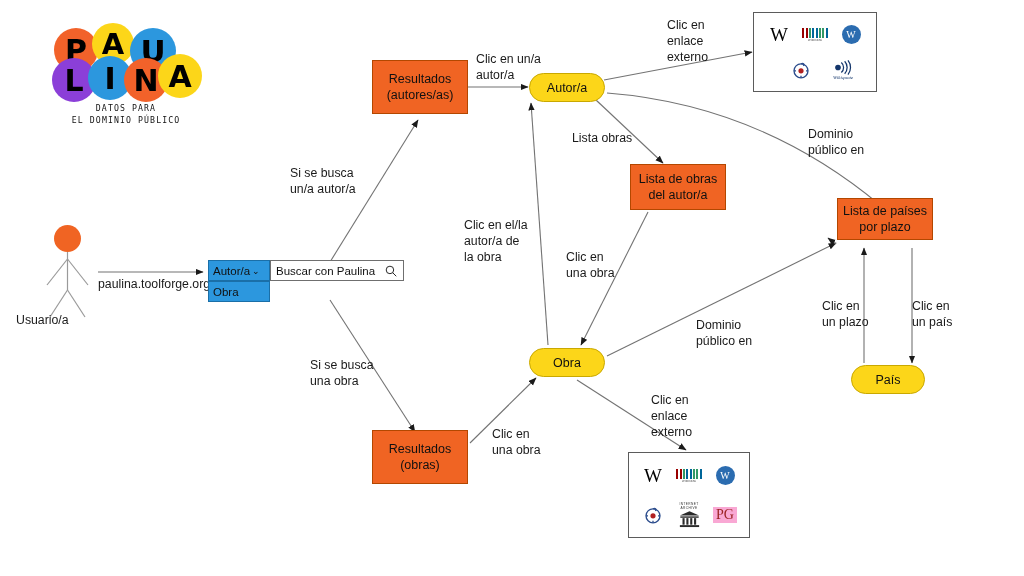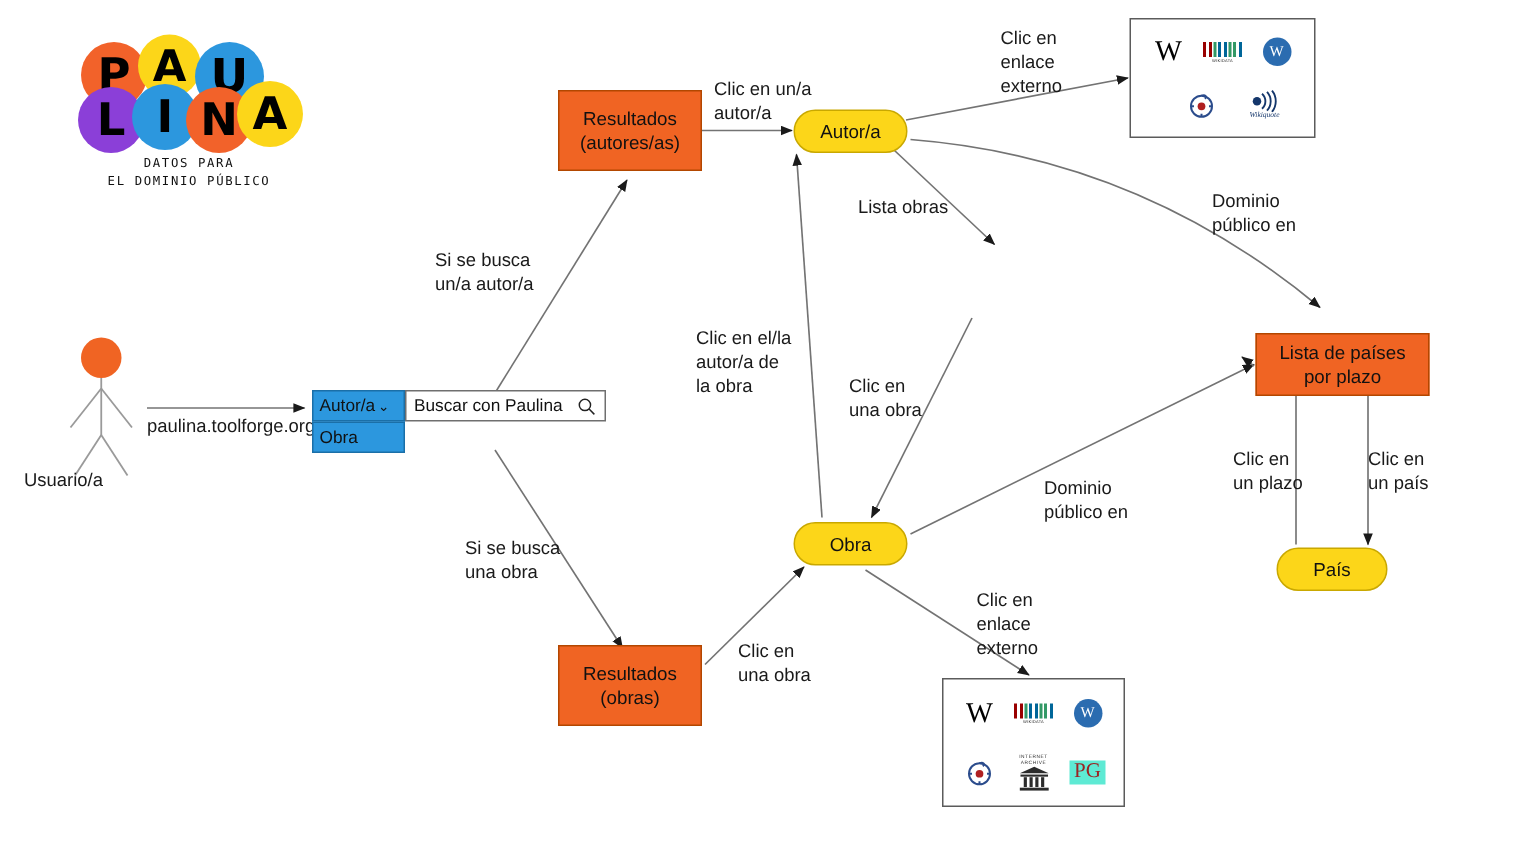--- a/index.html
+++ b/index.html
@@ -71,21 +71,21 @@
   .wd-bars .rowb{display:flex;gap:1.3px;height:10px;}
   .wd-bars .rowb i{display:block;width:2px;height:10px;}
   .wd-cap{font-size:2.6px;letter-spacing:.2px;color:#333;margin-top:1px;
           font-family:"DejaVu Sans", sans-serif;}
   .globe{width:19px;height:19px;border-radius:50%;background:#2b6cb0;position:relative;
          display:flex;align-items:center;justify-content:center;color:#fff;font-size:10px;
          font-family:"Liberation Serif", serif;}
   .wikisource{width:20px;height:20px;position:relative;}
   .ia-wrap{display:flex;flex-direction:column;align-items:center;}
   .ia-cap{font-size:3.2px;letter-spacing:.4px;color:#333;}
-  .pg-box{background:#5eead4;padding:1px 3px;font-family:"Liberation Serif", serif;
+  .pg-box{background:#f9a8d4;padding:1px 3px;font-family:"Liberation Serif", serif;
           color:#9b2323;font-size:14px;line-height:1;}
   .wq-wrap{display:flex;flex-direction:column;align-items:center;}
 </style>
 </head>
 <body>
 
 <div id="stage">
 
   <svg class="edges" viewBox="0 0 1024 576">
     <defs>
@@ -189,22 +189,26 @@
   </div>
 
   <div class="node ellipse" style="left:529px;top:73px;width:76px;height:29px;">
     <span>Autor/a</span>
   </div>
 
   <div class="node ellipse" style="left:529px;top:348px;width:76px;height:29px;">
     <span>Obra</span>
   </div>
 
-
-  <div class="node rect" style="left:837px;top:222px;width:116px;height:42px;">
+  <div class="node rect" style="left:630px;top:164px;width:96px;height:46px;">
+    <span style="white-space:pre-line;">Lista de obras
+del autor/a</span>
+  </div>
+
+  <div class="node rect" style="left:837px;top:198px;width:96px;height:42px;">
     <span style="white-space:pre-line;">Lista de países
 por plazo</span>
   </div>
 
   <div class="node ellipse" style="left:851px;top:365px;width:74px;height:29px;text-align:right;">
     <span>País</span>
   </div>
 
   <div class="elabel" style="left:290px;top:166px;">Si se busca
 un/a autor/a</div>

